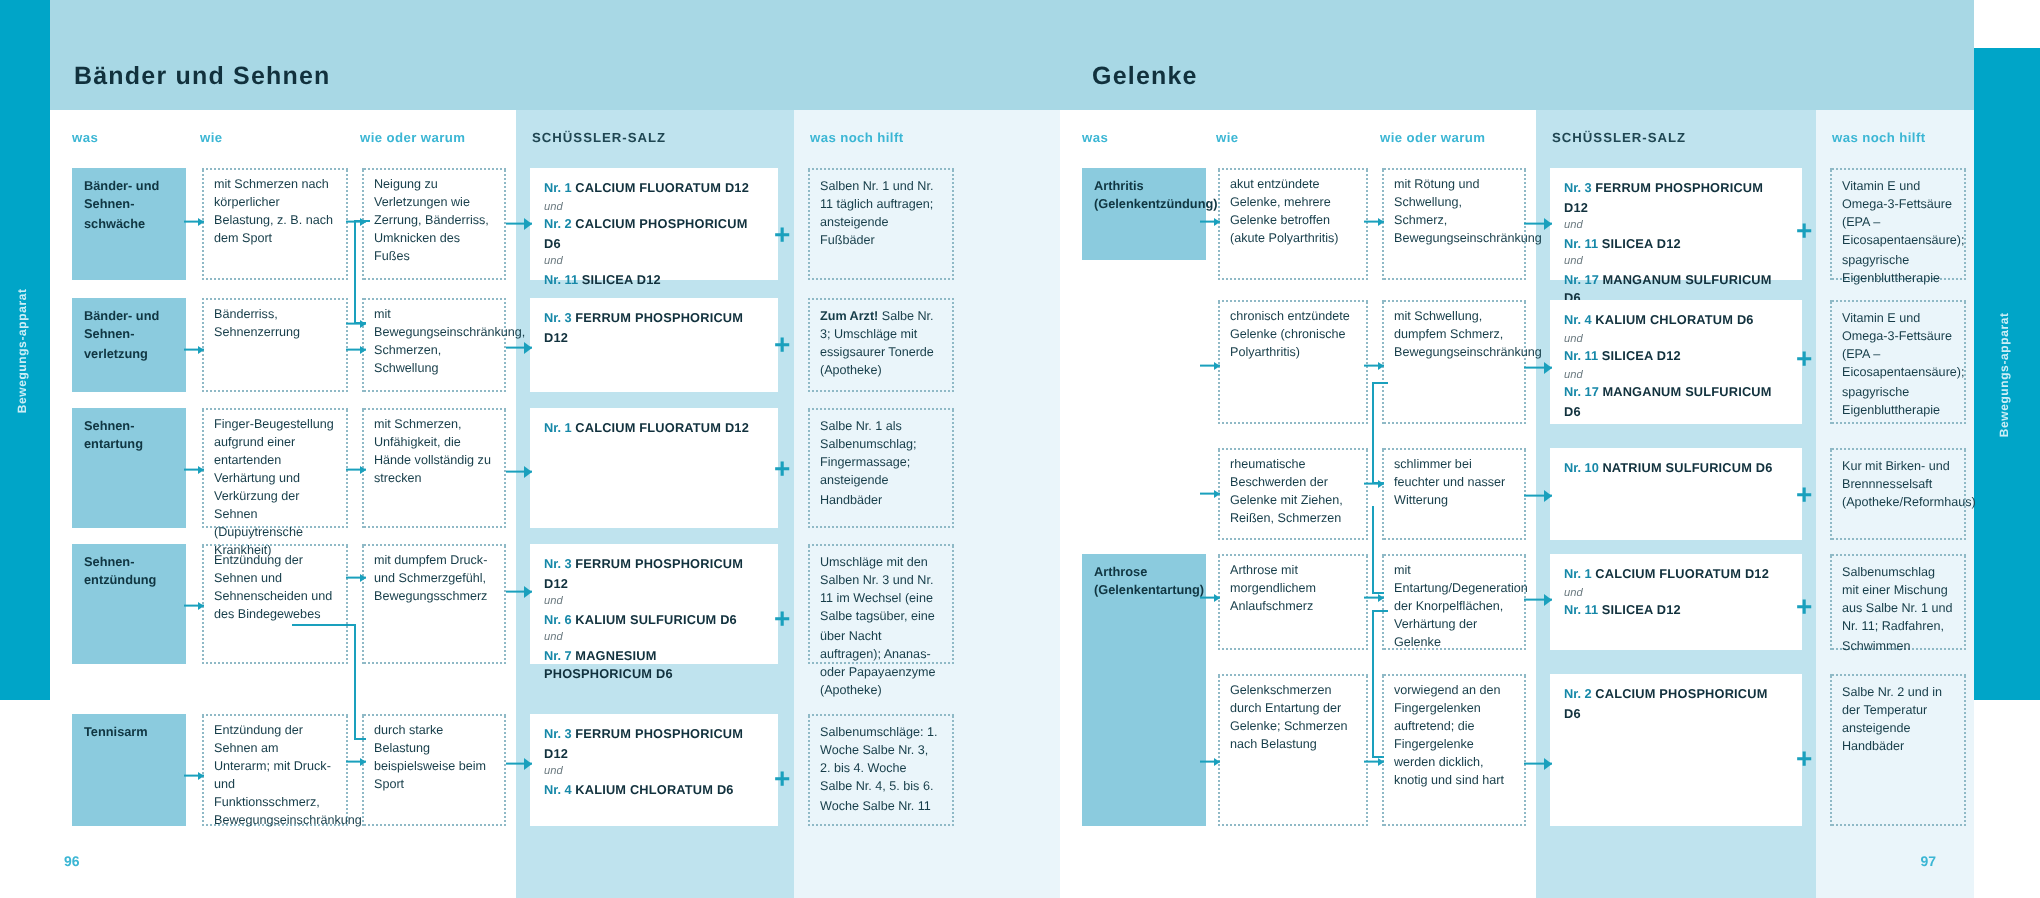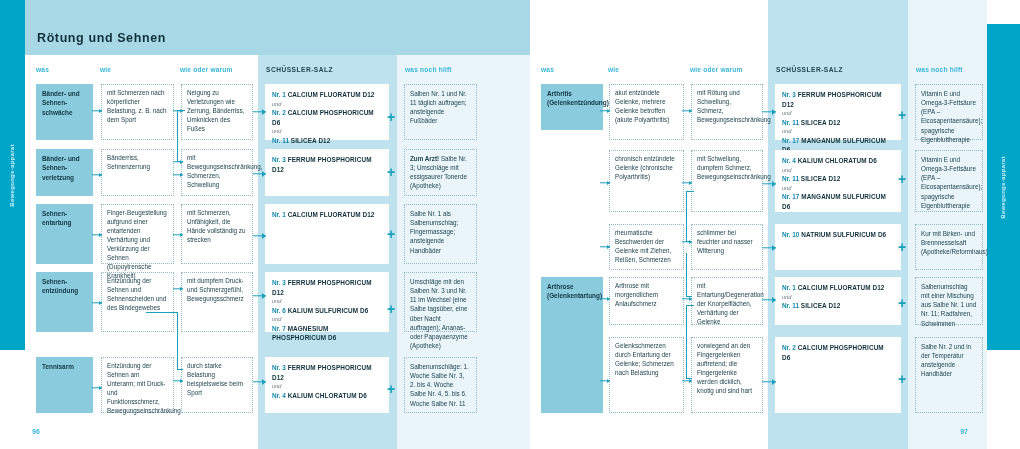--- a/index.html
+++ b/index.html
@@ -150,21 +150,24 @@
   <div class="band rp-edge"></div>
 
   <div class="thumb-tab thumb-left">
     <span class="vert">Bewegungs-apparat</span>
   </div>
   <div class="thumb-tab thumb-right">
     <span class="vert">Bewegungs-apparat</span>
   </div>
 
   <div class="hdr hdr-left">
-    <div class="hdr-title">Rötung und Sehnen</div>
+    <div class="hdr-title">Bänder und Sehnen</div>
+  </div>
+  <div class="hdr hdr-right">
+    <div class="hdr-title">Gelenke</div>
   </div>
 
   <div class="col-label" style="left:36px">was</div>
   <div class="col-label" style="left:100px">wie</div>
   <div class="col-label" style="left:180px">wie oder warum</div>
   <div class="col-label salz" style="left:266px">SCHÜSSLER-SALZ</div>
   <div class="col-label" style="left:405px">was noch hilft</div>
 
   <div class="col-label" style="left:541px">was</div>
   <div class="col-label" style="left:608px">wie</div>

